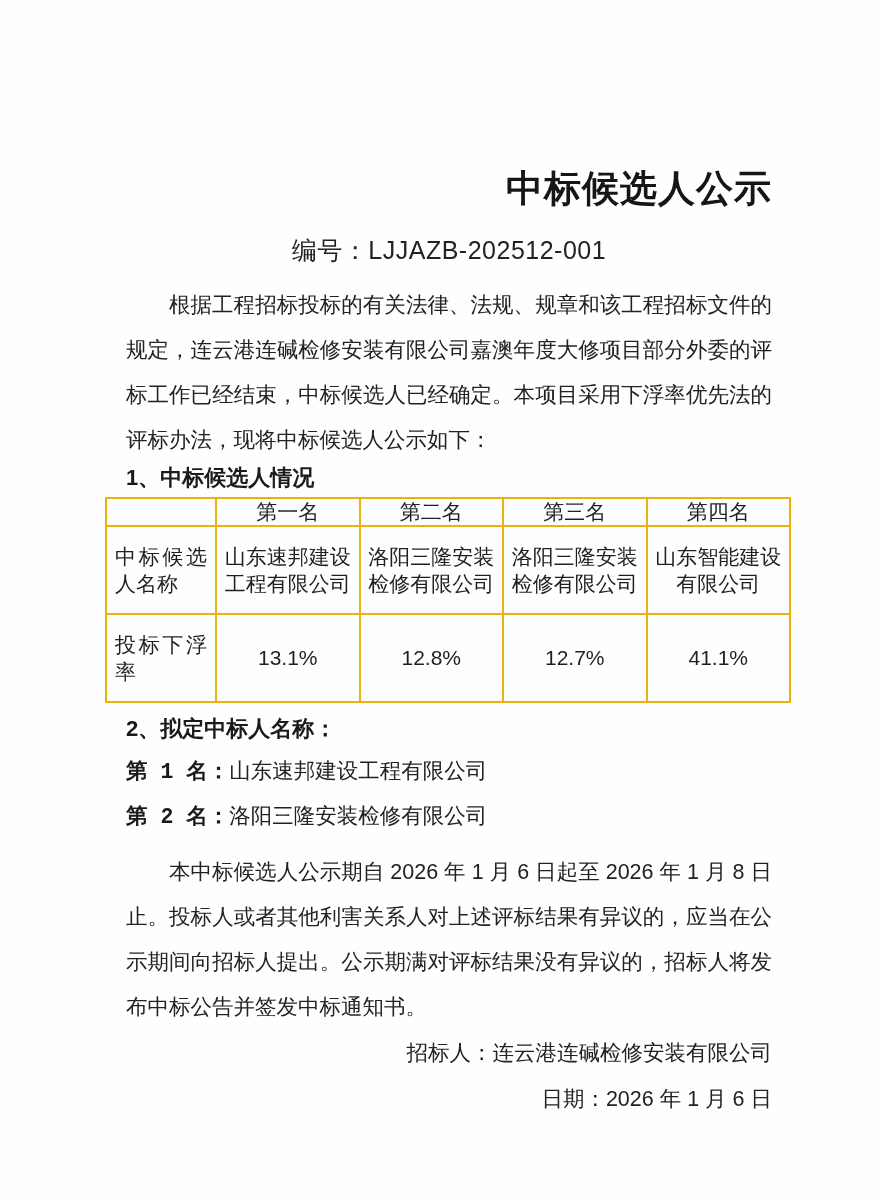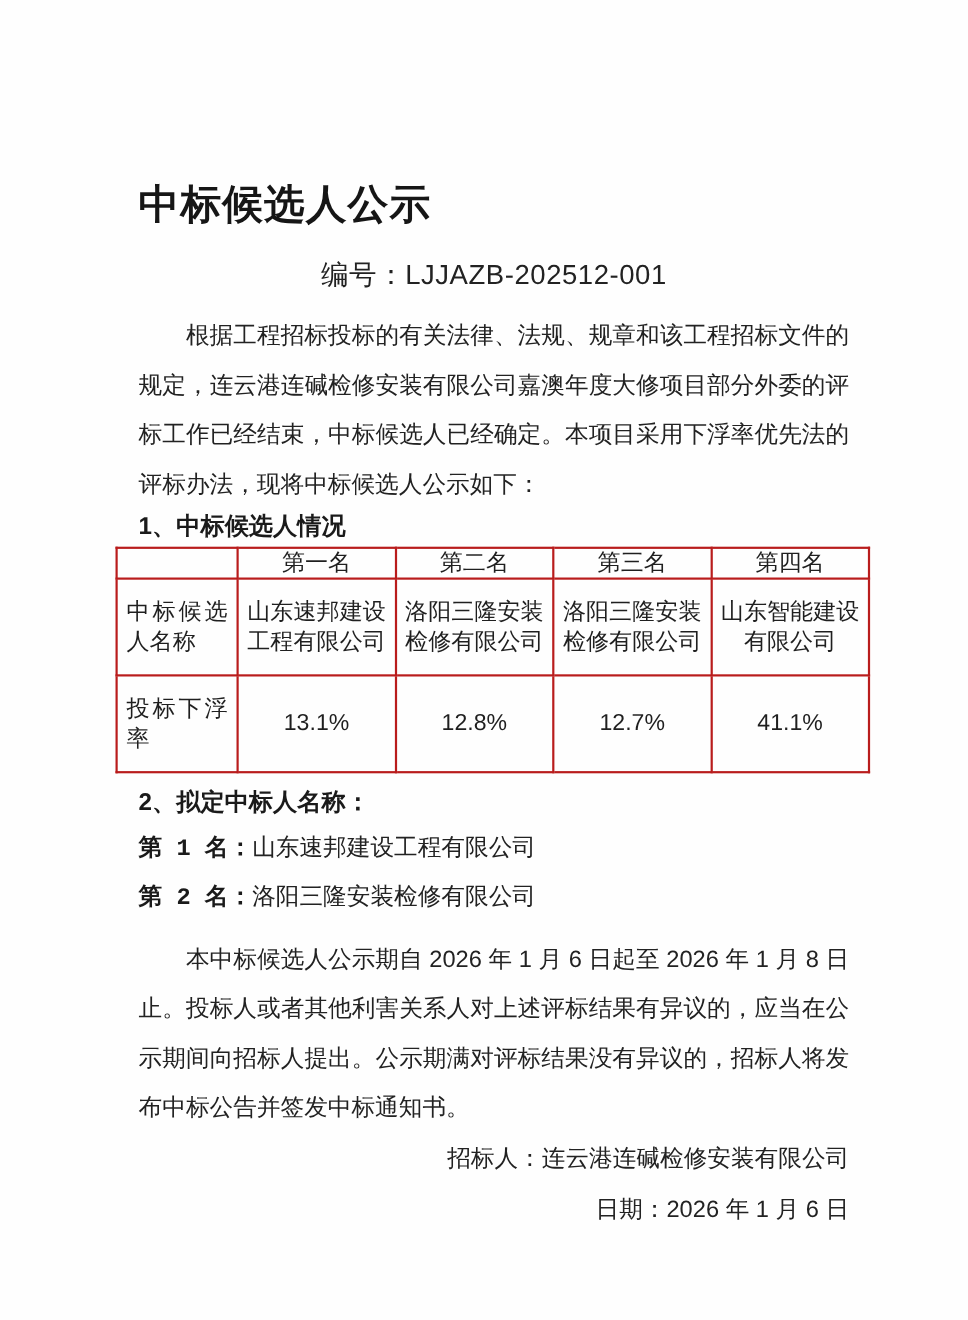--- a/index.html
+++ b/index.html
@@ -10,25 +10,25 @@
     height: 1200px;
     background: #fefefe;
     color: #1e1e1e;
     font-family: "Liberation Sans", sans-serif;
     overflow: hidden;
   }
   .inner {
     padding: 168px 108px 0 126px;
   }
   .doc-title {
-    font-family: Liberation Mono, monospace;
+    font-family: Liberation Serif, serif;
     font-size: 37px;
     line-height: 42px;
     font-weight: 700;
-    text-align: left;
+    text-align: right;
     color: #161616;
     letter-spacing: 1px;
   }
   .doc-number {
     margin-top: 24px;
     font-size: 25px;
     line-height: 32px;
     text-align: center;
     color: #222;
     letter-spacing: 0.5px;
@@ -51,21 +51,21 @@
   .heading-2 { margin-top: 13px; }
   table.candidates {
     width: 684px;
     margin: 6px 0 0 -21px;
     border-collapse: collapse;
     table-layout: fixed;
   }
   table.candidates col.c-label { width: 110px; }
   table.candidates col.c-rank  { width: 143.5px; }
   table.candidates th, table.candidates td {
-    border: 2px solid #b91c1c;
+    border: 2px solid #eab308;
     font-size: 21px;
     font-weight: 400;
     color: #1f1f1f;
     vertical-align: middle;
   }
   tr.head-row th { height: 28px; text-align: center; padding: 0 2px; line-height: 24px; }
   td.row-label {
     text-align: justify;
     text-align-last: left;
     padding: 16px 8px;

